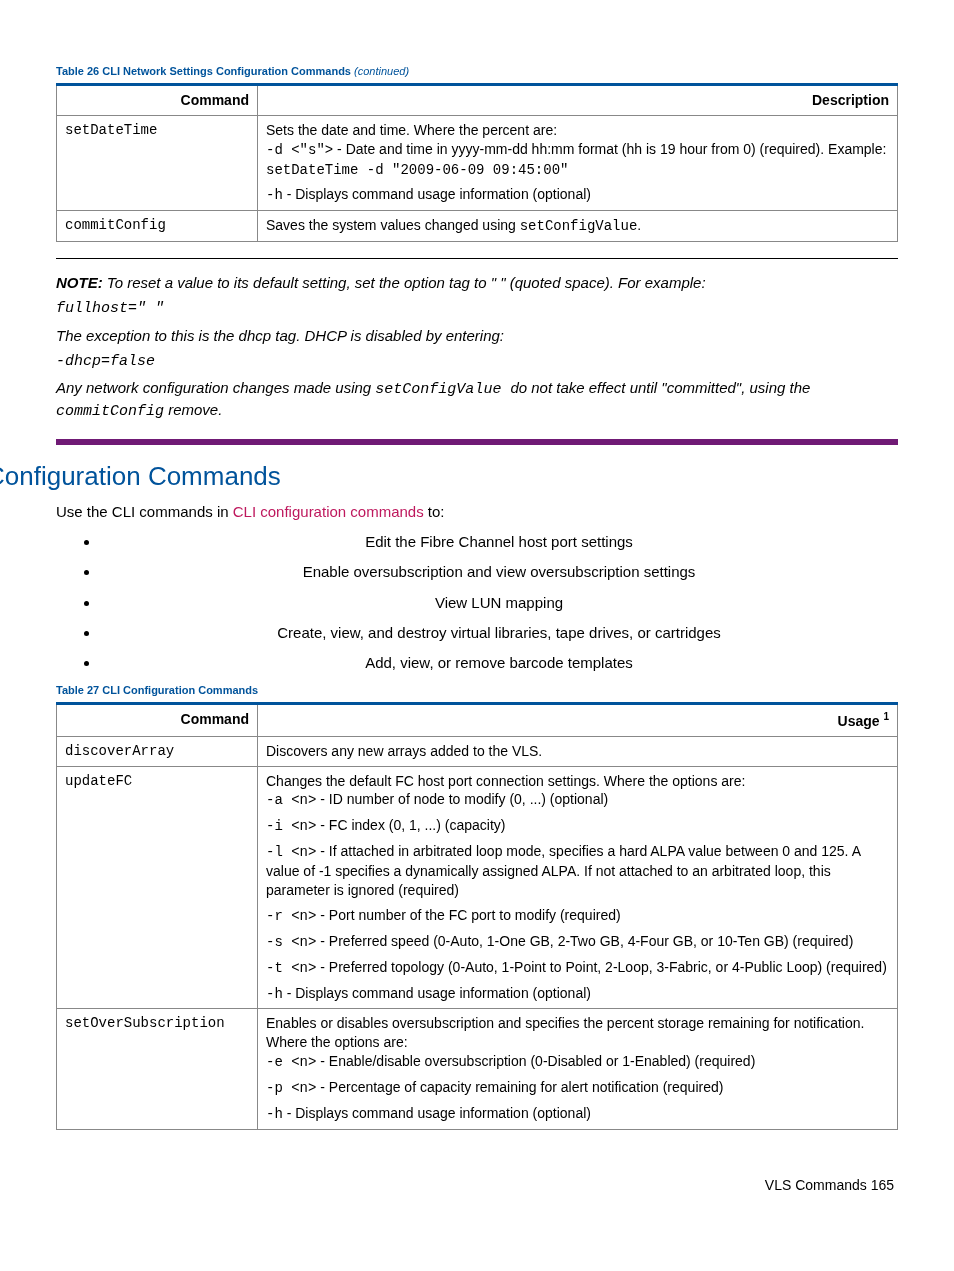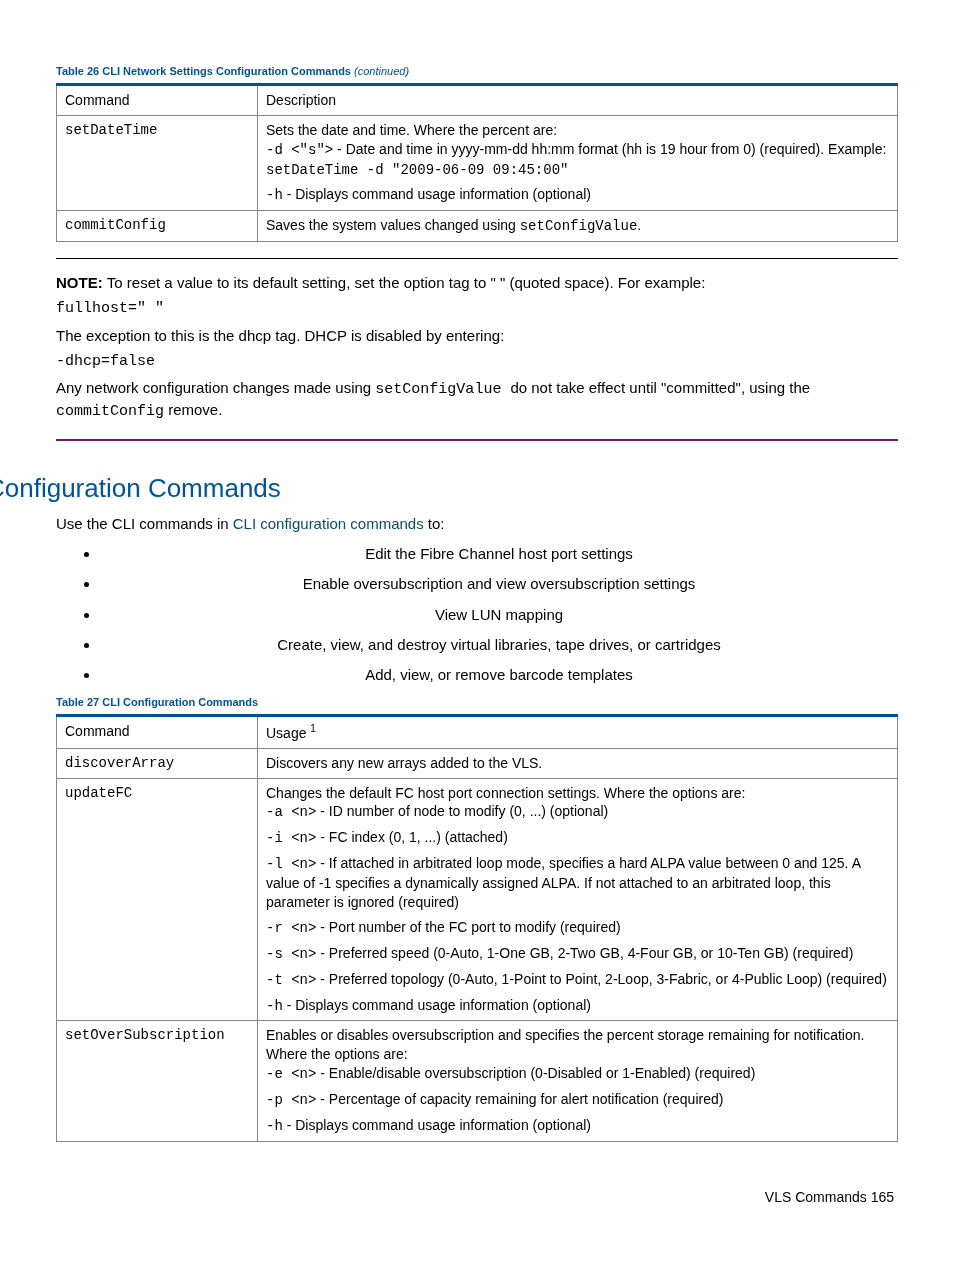--- a/index.html
+++ b/index.html
@@ -32,31 +32,33 @@
     margin-bottom: 16px;
   }
   th, td {
     border: 1px solid #888;
     text-align: left;
     vertical-align: top;
     padding: 5px 8px;
     font-size: 14px;
   }
   th {
-    font-weight: normal;
+    font-weight: bold;
+    text-align: right;
   }
   td.cmd, code.cmd, span.mono {
     font-family: "Courier New", monospace;
   }
   td.cmd { width: 184px; }
   .note-block {
     border-top: 1px solid #000;
-    border-bottom: 2px solid #701a75;
+    border-bottom: 6px solid #701a75;
     padding: 8px 0 10px 0;
-    margin: 4px 0 30px 0;
+    margin: 4px 0 14px 0;
+    font-style: italic;
   }
   .note-label { font-weight: bold; }
   .para { margin: 6px 0; }
   .mono-block {
     font-family: "Courier New", monospace;
     margin: 4px 0;
   }
   h2.section {
     color: #00539b;
     font-weight: normal;
@@ -64,21 +66,21 @@
     margin: 14px 0 8px -70px;
   }
   ul.bullets {
     margin: 6px 0 10px 0;
     padding-left: 44px;
   }
   ul.bullets li {
     margin: 10px 0;
     text-align: center;
   }
-  a.link { color: #0c4a6e; text-decoration: none; margin-top: 26px; }
+  a.link { color: #be185d; text-decoration: none; margin-top: 26px; }
   .opt-row { margin: 6px 0 0 0; }
   sup { font-size: 10px; }
   .footer {
     text-align: right;
     font-size: 14px;
     margin-top: 46px;
     padding-right: 4px;
   }
 </style>
 </head>
@@ -151,21 +153,21 @@
   </tr>
   <tr>
     <td class="cmd">discoverArray</td>
     <td>Discovers any new arrays added to the VLS.</td>
   </tr>
   <tr>
     <td class="cmd">updateFC</td>
     <td>
       <span>Changes the default FC host port connection settings. Where the options are:</span><br>
       <span class="mono">-a  &lt;n&gt;</span><span> - ID number of node to modify (0, ...) (optional)</span>
-      <div class="opt-row"><span class="mono">-i  &lt;n&gt;</span><span> - FC index (0, 1, ...) (attached)</span></div>
+      <div class="opt-row"><span class="mono">-i  &lt;n&gt;</span><span> - FC index (0, 1, ...) (capacity)</span></div>
       <div class="opt-row"><span class="mono">-l  &lt;n&gt;</span><span> - If attached in arbitrated loop mode, specifies a hard ALPA value between 0 and 125. A value of -1 specifies a dynamically assigned ALPA. If not attached to an arbitrated loop, this parameter is ignored (required)</span></div>
       <div class="opt-row"><span class="mono">-r  &lt;n&gt;</span><span> - Port number of the FC port to modify (required)</span></div>
       <div class="opt-row"><span class="mono">-s  &lt;n&gt;</span><span> - Preferred speed (0-Auto, 1-One GB, 2-Two GB, 4-Four GB, or 10-Ten GB) (required)</span></div>
       <div class="opt-row"><span class="mono">-t  &lt;n&gt;</span><span> - Preferred topology (0-Auto, 1-Point to Point, 2-Loop, 3-Fabric, or 4-Public Loop) (required)</span></div>
       <div class="opt-row"><span class="mono">-h</span><span> - Displays command usage information (optional)</span></div>
     </td>
   </tr>
   <tr>
     <td class="cmd">setOverSubscription</td>
     <td>

